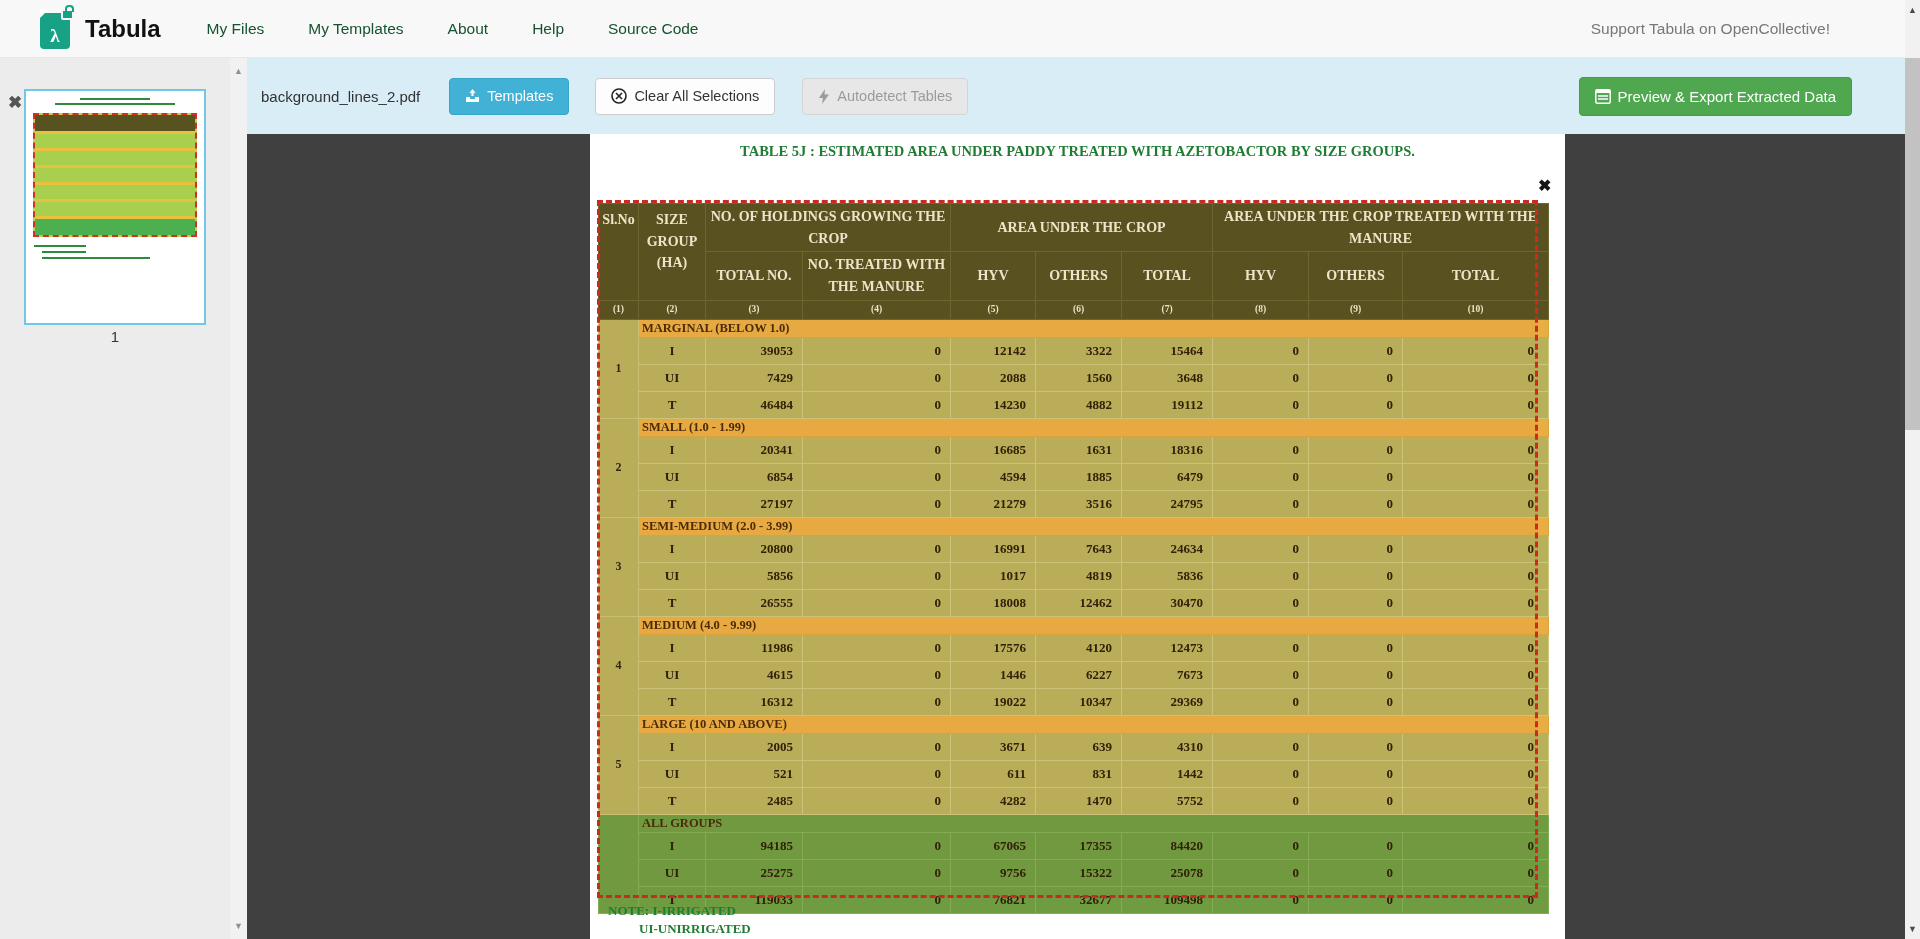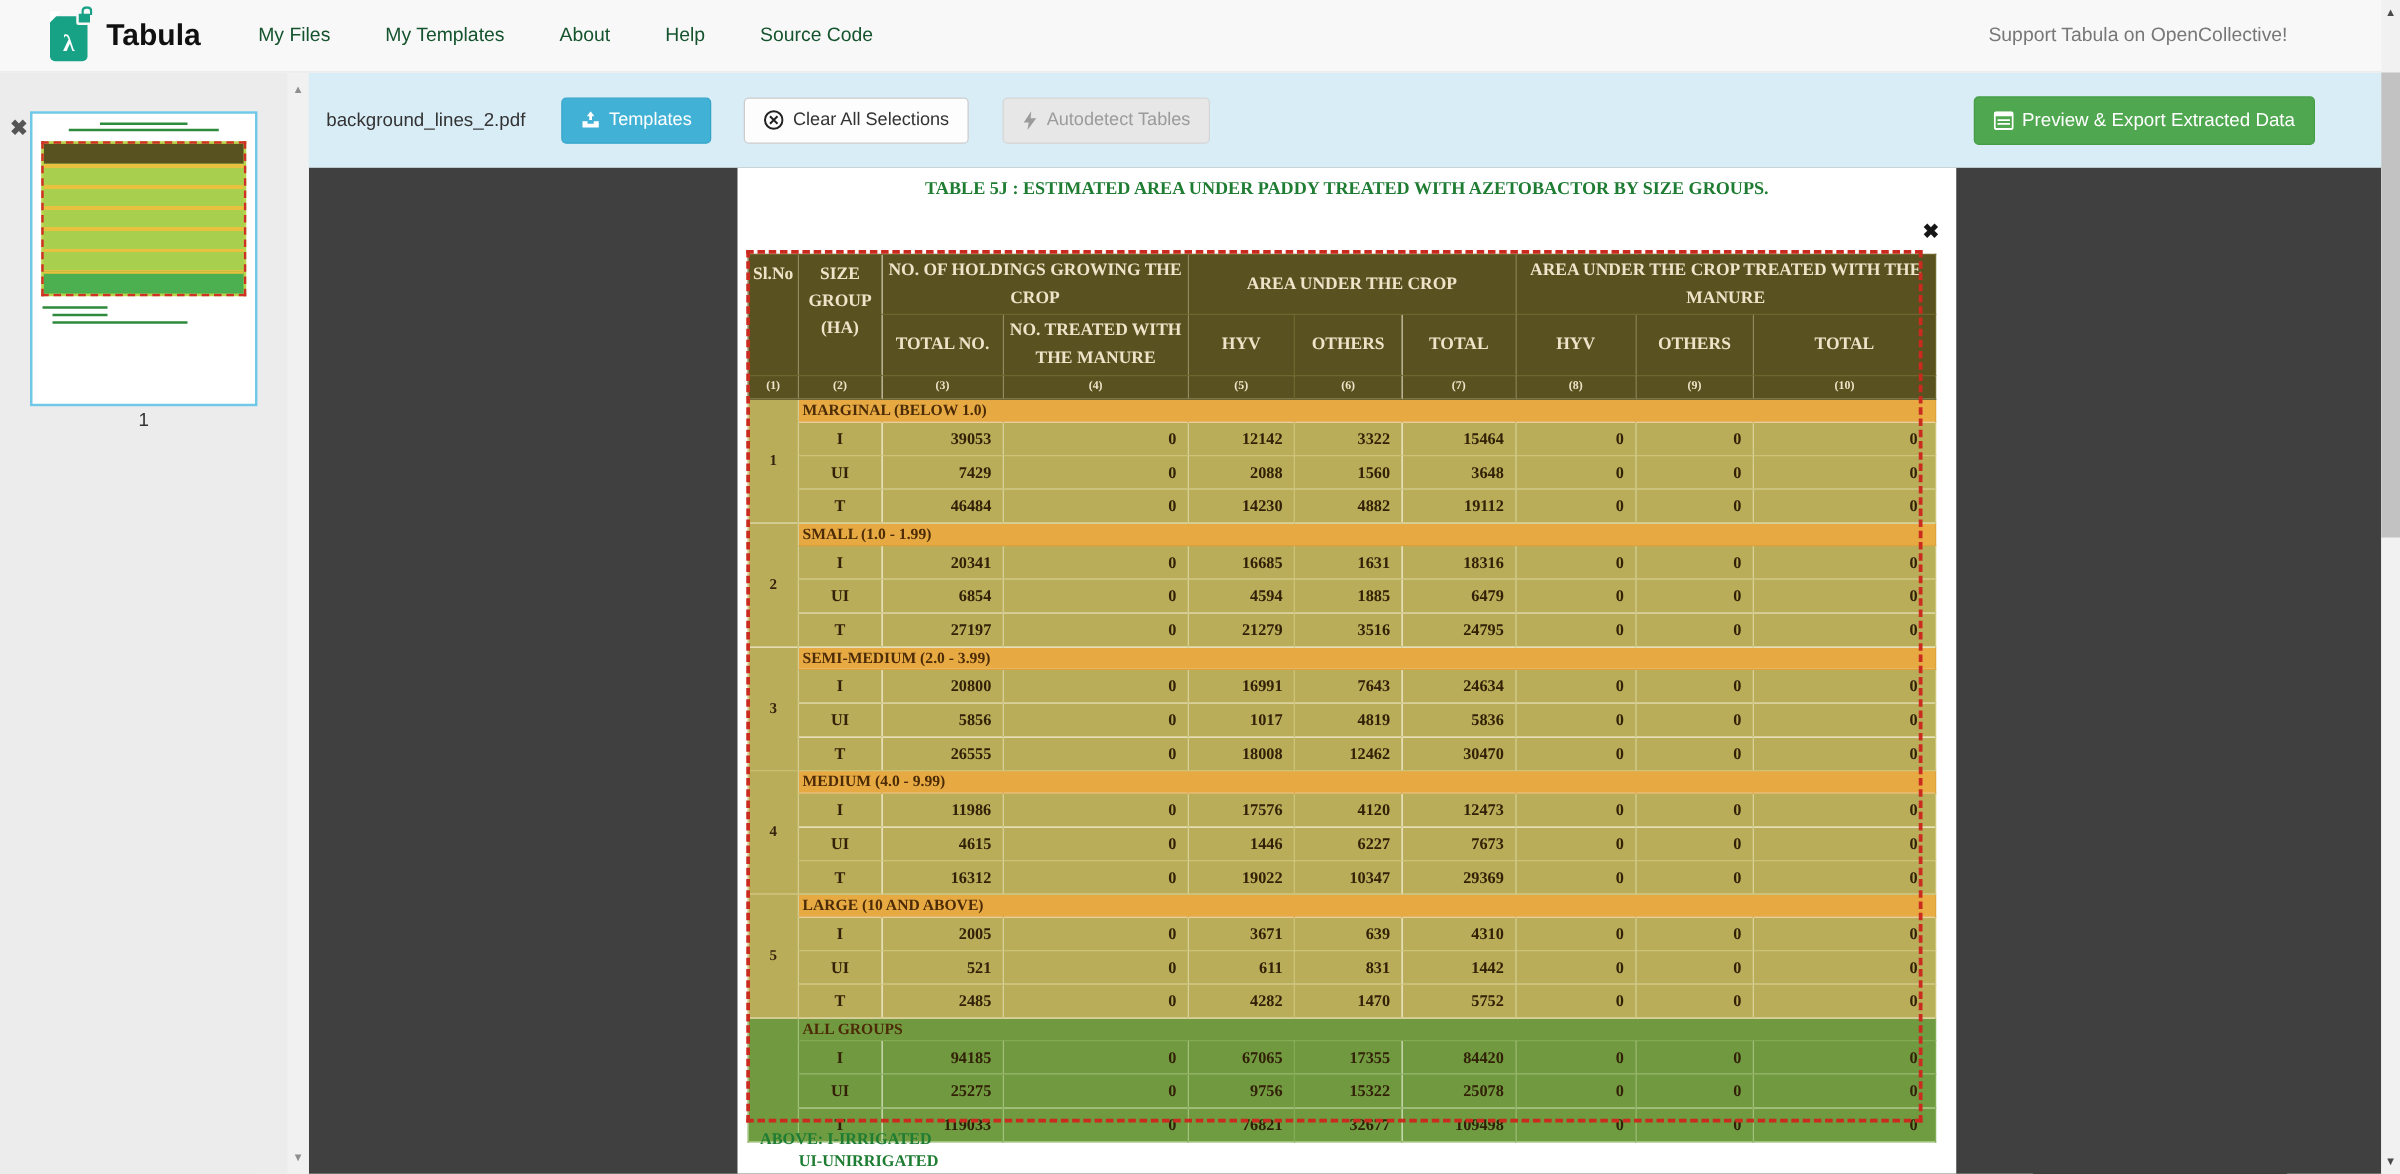--- a/index.html
+++ b/index.html
@@ -469,21 +469,21 @@
             <td>0</td>
             <td>0</td>
             <td>0</td>
           </tr>
         </tbody>
     </table>
 
     <div class="selection"></div>
 
     <div class="doc-notes serif">
-      <div class="n1">ABOVE: I-IRRIGATED</div>
+      <div class="n1">NOTE: I-IRRIGATED</div>
       <div class="n2">UI-UNIRRIGATED</div>
     </div>
 
   </div>
 </div>
 
 <div class="scrollbar">
   <div class="scroll-arrow up">▲</div>
   <div class="scroll-thumb"></div>
   <div class="scroll-arrow down">▼</div>

